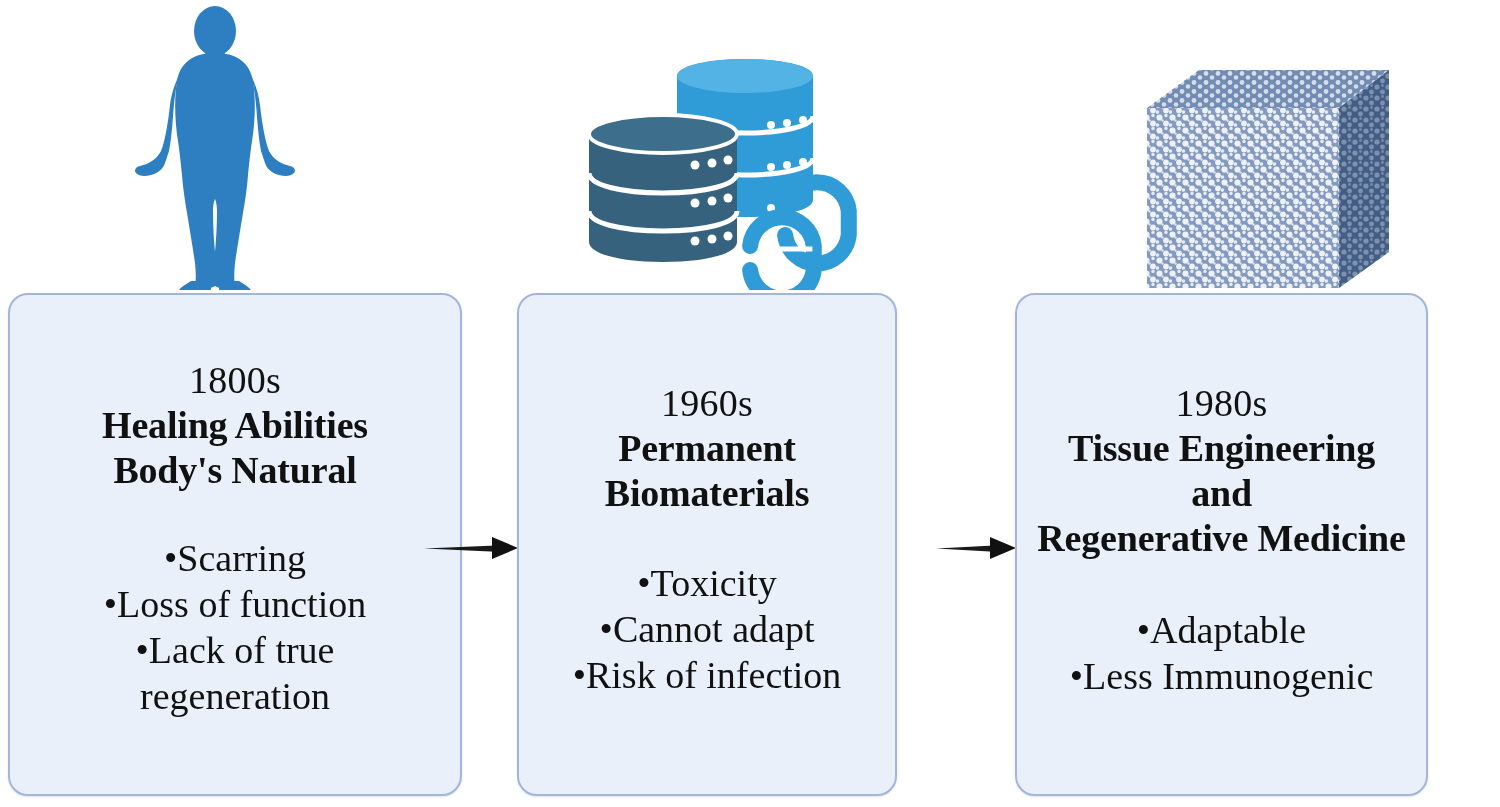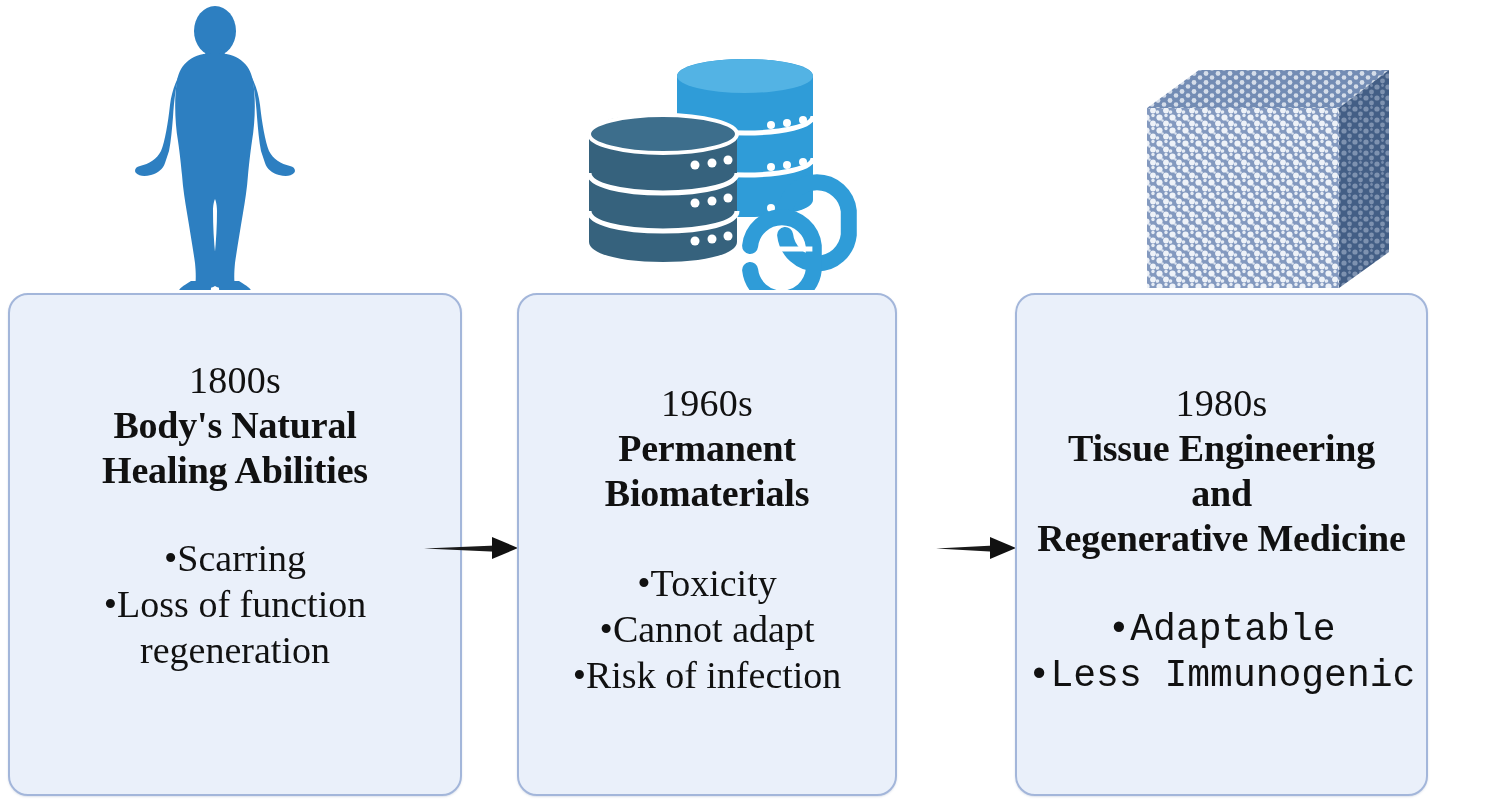--- a/index.html
+++ b/index.html
@@ -71,21 +71,21 @@
   }
   .stage-title .t-line { display: block; white-space: nowrap; }
 
   .stage-bullets {
     margin-top: 42px;
     font-size: 38px;
     font-weight: normal;
     line-height: 46px;
   }
   #box-2 .stage-bullets { margin-top: 44px; }
-  #box-3 .stage-bullets { margin-top: 46px; font-family: Liberation Mono, monospace; }
+  #box-3 .stage-bullets { margin-top: 46px; }
 
   .bullet-line {
     display: block;
     white-space: nowrap;
   }
   .bullet-line .dot { letter-spacing: 0px; }
 
   
   .arrow {
     position: absolute;
@@ -239,26 +239,27 @@
       <path d="M196 46 L246 8 L246 190 L196 226 Z" fill="url(#pore-dark)"></path>
 
       <path d="M196 46 L246 8 L246 190 L196 226 Z" fill="#2c4260" opacity="0.28"></path>
       <path d="M4 46 L56 8 L246 8 L196 46 Z" fill="#3d5680" opacity="0.10"></path>
     </svg>
   </div>
 
   <div class="stage-box" id="box-1">
     <div class="stage-era">1800s</div>
     <div class="stage-title">
+      <span class="t-line">Healing Abilities</span>
       <span class="t-line">Body's Natural</span>
-      <span class="t-line">Healing Abilities</span>
     </div>
     <div class="stage-bullets">
       <span class="bullet-line"><span class="dot">•</span><span>Scarring</span></span>
       <span class="bullet-line"><span class="dot">•</span><span>Loss of function</span></span>
+      <span class="bullet-line"><span class="dot">•</span><span>Lack of true</span></span>
       <span class="bullet-line"><span>regeneration</span></span>
     </div>
   </div>
 
   <div class="arrow" id="arrow-1">
     <svg viewBox="0 0 96 36" xmlns="http://www.w3.org/2000/svg" aria-hidden="true">
       <path d="M0 18.6 L72 15.5 L72 21.7 Z" fill="#1a1a1a"></path>
       <path d="M68 7 L94 18 L68 29 Z" fill="#111111"></path>
     </svg>
   </div>

